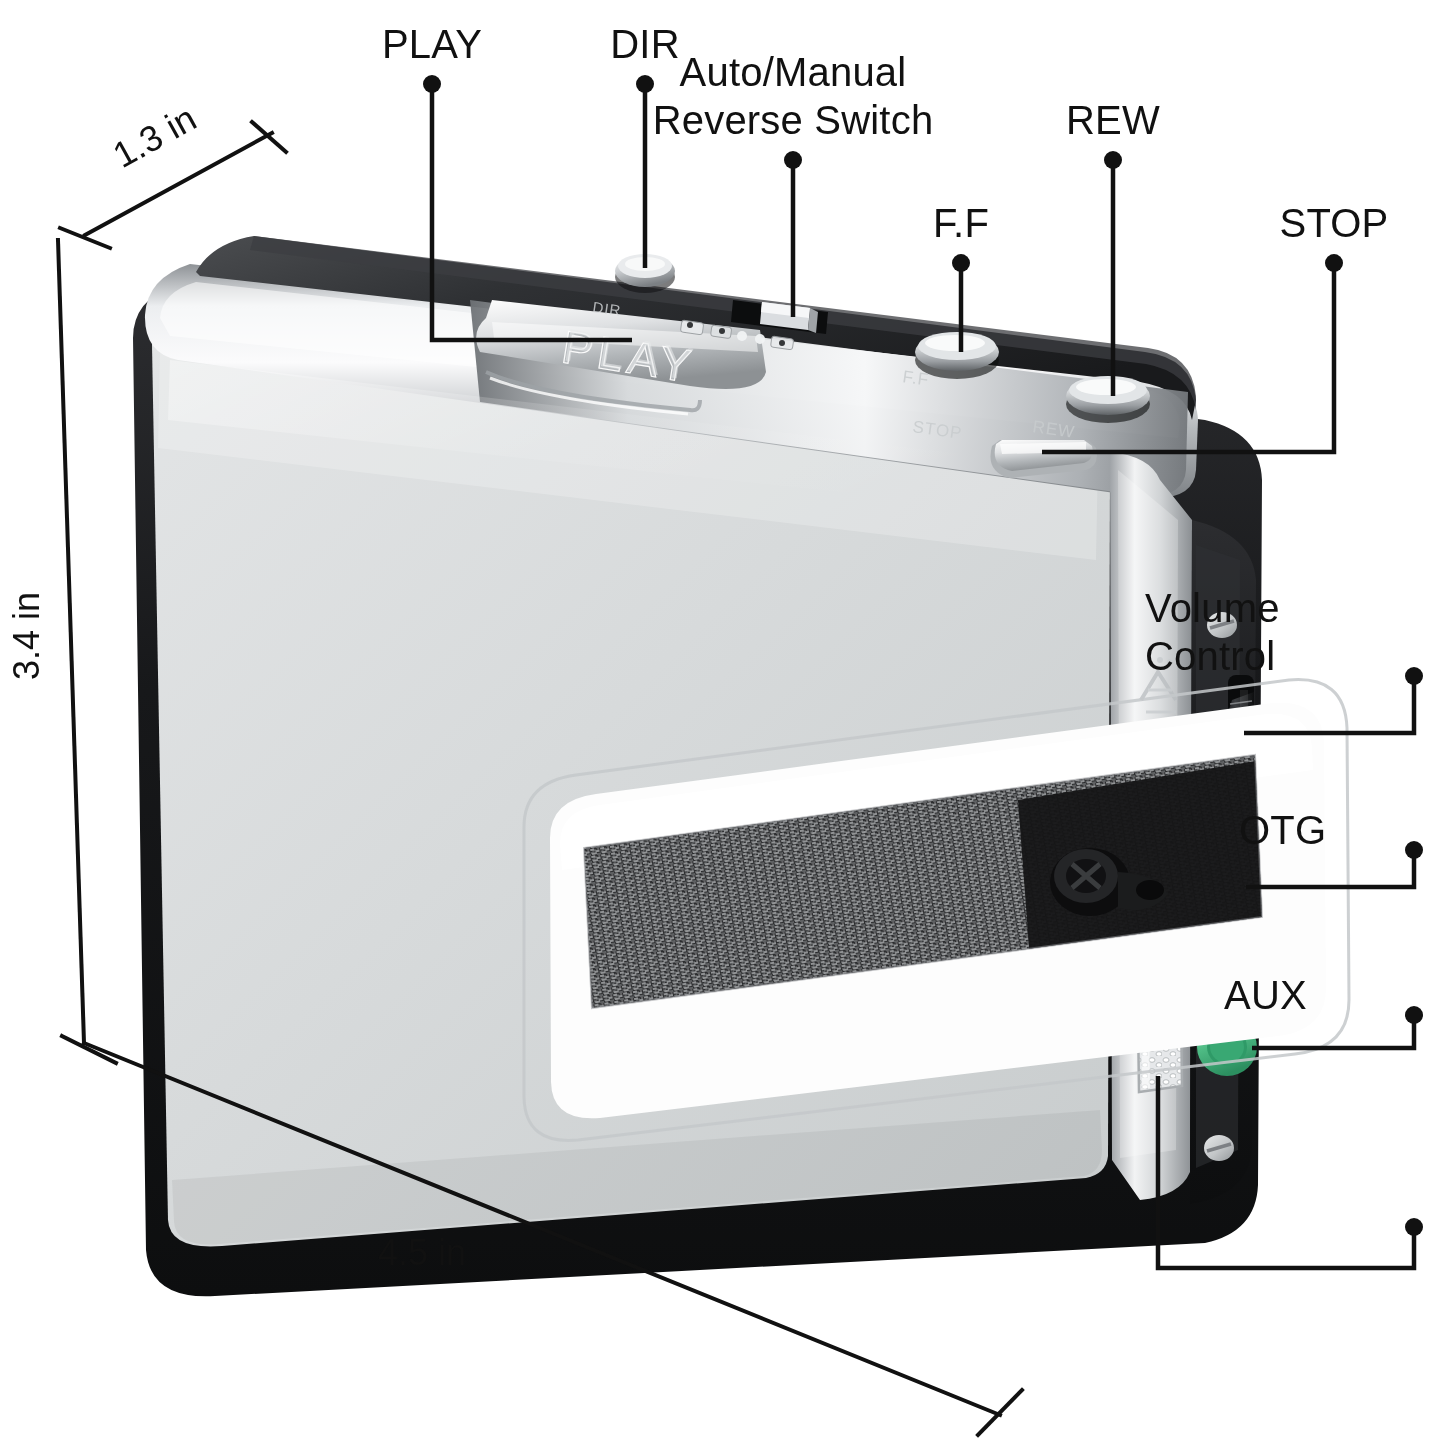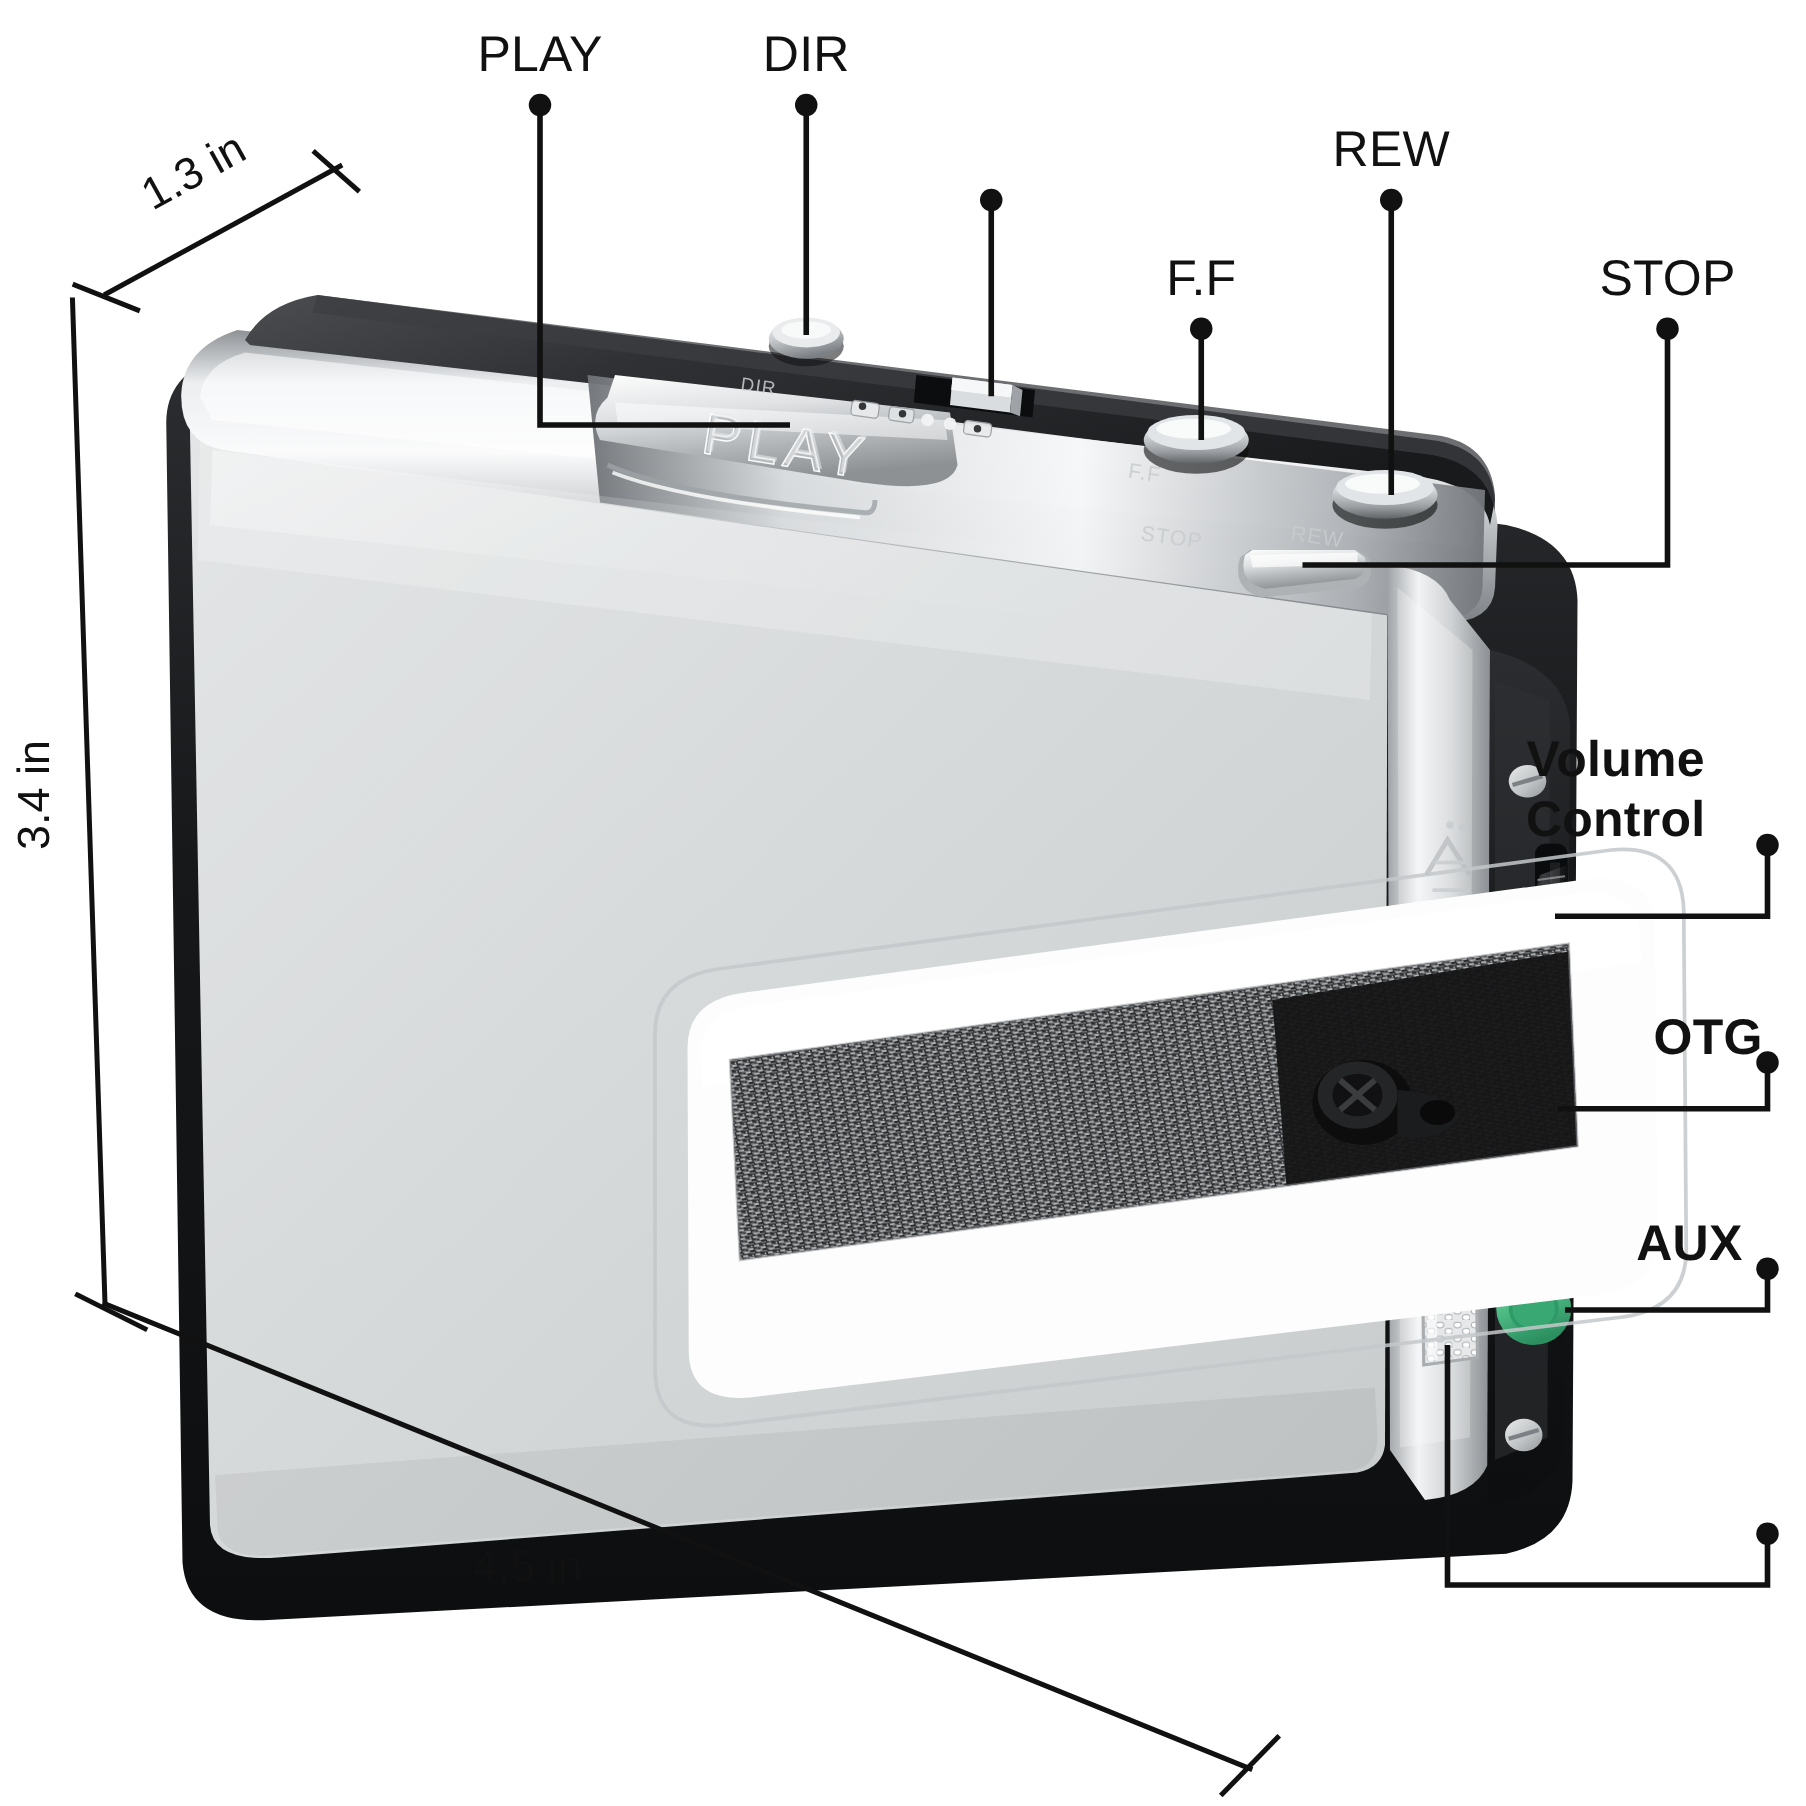--- a/index.html
+++ b/index.html
@@ -13,21 +13,21 @@
   svg#art{position:absolute;left:0;top:0;width:1445px;height:1445px;}
 
   .callout-label{
     position:absolute;
     font-size:40px;
     line-height:48px;
     color:#111111;
     white-space:pre-line;
     letter-spacing:0.2px;
   }
-  .lbl-right{text-align:center;font-weight:bold;}
+  .lbl-right{text-align:left;}
   .lbl-center{text-align:center;}
 
   .dim-label{
     position:absolute;
     font-size:36px;
     color:#111111;
     font-weight:400;
     white-space:nowrap;
   }
 </style>
@@ -406,20 +406,22 @@
 
       <path d="M1414 1227 L1414 1268 L1158 1268 L1158 1076"></path>
       <circle cx="1414" cy="1227" r="9" fill="#111111" stroke="none"></circle>
     </g>
   </svg>
 
   <div class="callout-label lbl-center" style="left:352px;top:20px;width:160px;">PLAY</div>
 
   <div class="callout-label lbl-center" style="left:575px;top:20px;width:140px;">DIR</div>
 
+  <div class="callout-label lbl-center" style="left:633px;top:48px;width:320px;">Auto/Manual
+Reverse Switch</div>
 
   <div class="callout-label lbl-center" style="left:1033px;top:96px;width:160px;">REW</div>
 
   <div class="callout-label lbl-center" style="left:891px;top:199px;width:140px;">F.F</div>
 
   <div class="callout-label lbl-center" style="left:1249px;top:199px;width:170px;">STOP</div>
 
   <div class="callout-label lbl-right" style="left:1145px;top:584px;width:295px;">Volume
 Control</div>
 

